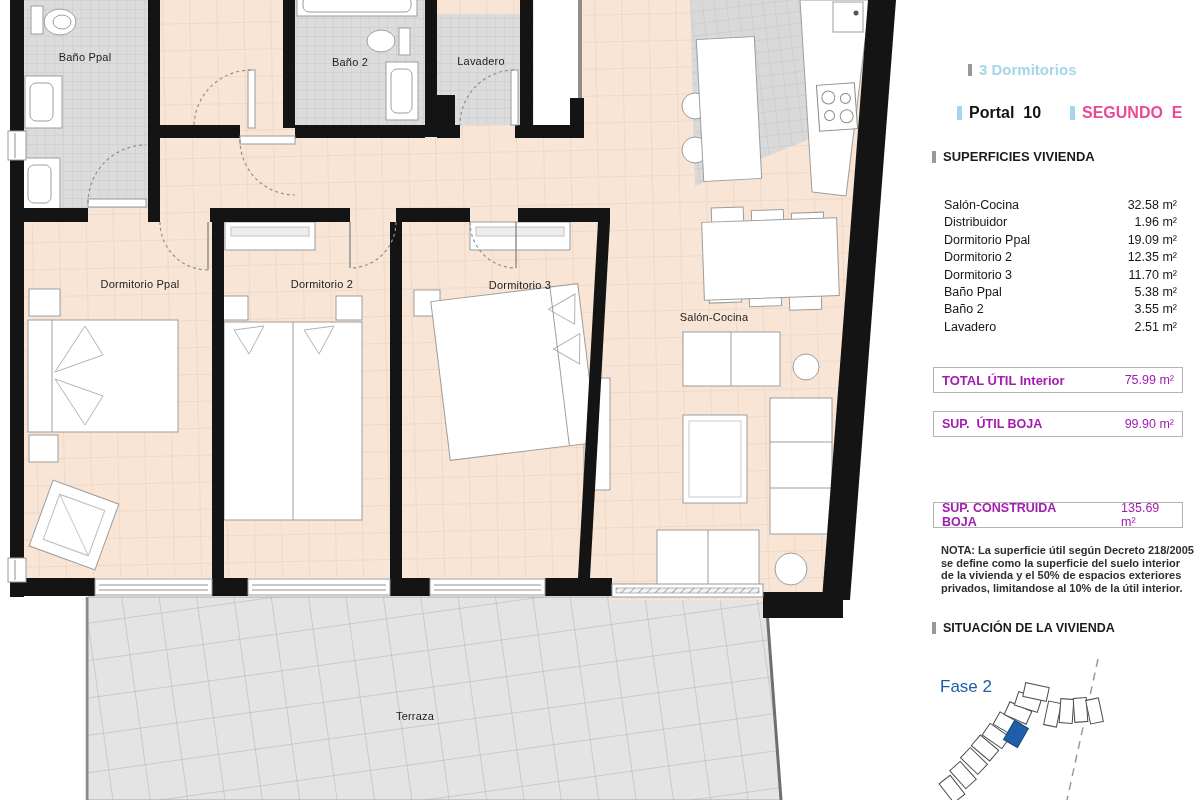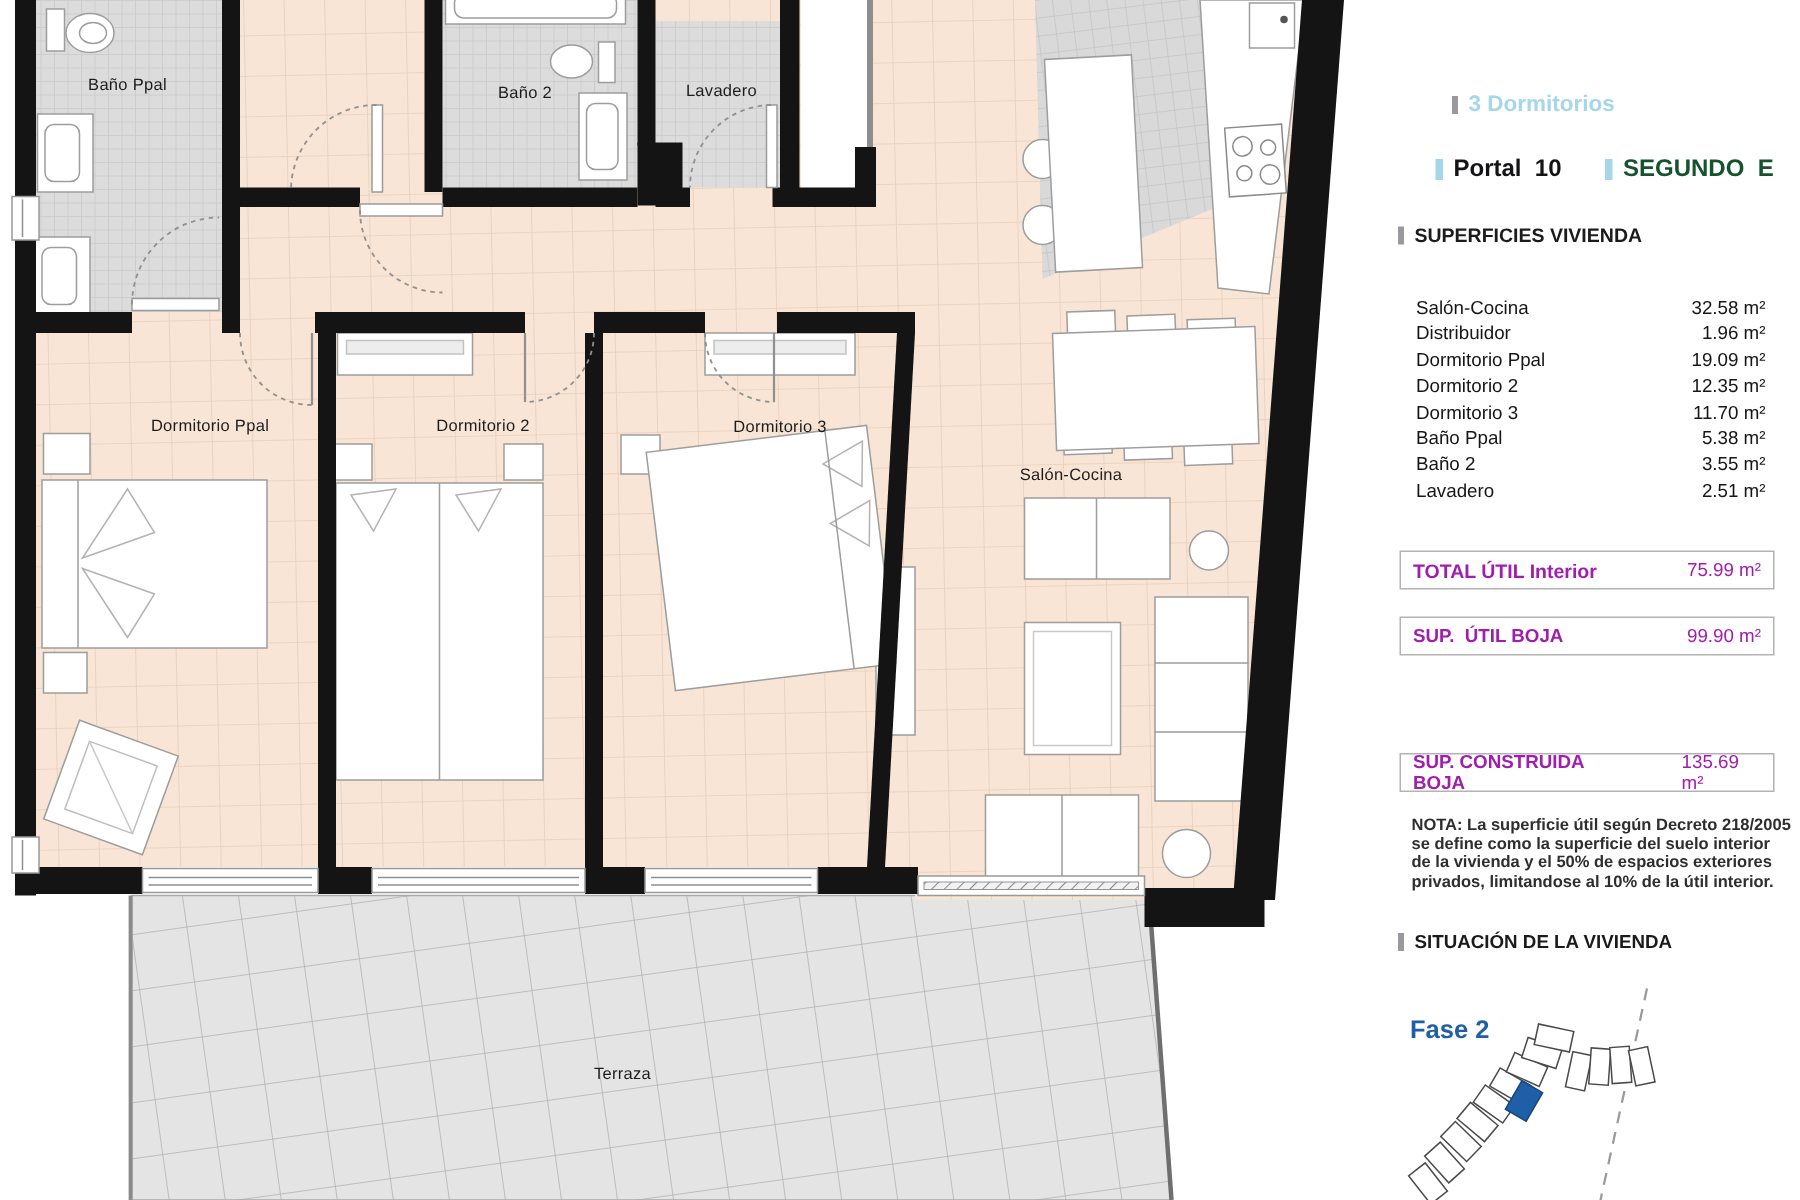--- a/index.html
+++ b/index.html
@@ -8,33 +8,33 @@
   #plan-svg{position:absolute;left:0;top:0;}
   .rlabel{position:absolute;transform:translate(-50%,-50%);font-size:11px;color:#1c1c1c;
           white-space:nowrap;letter-spacing:.2px;}
   
   .panel{position:absolute;left:920px;top:0;width:280px;height:800px;}
   .hdr{position:absolute;display:flex;align-items:center;font-weight:bold;color:#1b1b1b;}
   .bar{display:inline-block;width:4px;height:12px;background:#97999c;margin-right:7px;flex:0 0 auto;}
   .bar.blue{background:#a5d6e9;width:5px;height:14px;}
   .hdr-type{top:61px;left:12px;font-size:15px;color:#a5d6e9;padding-left:36px;}
   .hdr-portal{top:104px;left:14px;font-size:16px;color:#141416;padding-left:23px;}
-  .hdr-floor{top:104px;left:150px;font-size:16px;color:#14532d;}
+  .hdr-floor{top:104px;left:150px;font-size:16px;color:#ec4899;}
   .hdr-surf{top:149px;left:12px;font-size:13px;}
   .hdr-sit{top:621px;left:12px;font-size:12.5px;}
   .rooms{position:absolute;top:197px;left:24px;width:233px;font-size:12.5px;color:#161616;}
   .rooms .row{display:flex;height:17.4px;line-height:17.4px;}
   .rooms .v{margin-left:auto;}
   .tbox{position:absolute;left:13px;width:248px;height:24px;border:1px solid #b3b3b3;
         background:#fff;display:flex;align-items:center;font-size:12.5px;color:#a21caf;gap:36px;}
   .tbox .lbl{font-weight:bold;padding-left:8px;}
   .tbox .v{margin-left:auto;padding-right:8px;font-weight:normal;}
   .note{position:absolute;top:544px;left:21px;width:254px;font-size:11px;font-weight:bold;
         line-height:12.7px;color:#2e2e2e;}
-  .fase{position:absolute;top:677px;left:20px;font-size:17px;font-weight:bold;color:#1e5fa8;}
+  .fase{position:absolute;top:677px;left:20px;font-size:17px;font-weight:normal;color:#1e5fa8;}
   #site-svg{position:absolute;left:930px;top:652px;}
 </style>
 </head>
 <body>
 
 <div class="stage">
 
   <svg id="plan-svg" width="920" height="800" viewBox="0 0 920 800">
     <defs>
       <pattern id="pPeach" width="27" height="27" patternUnits="userSpaceOnUse" patternTransform="rotate(-1.2)">

